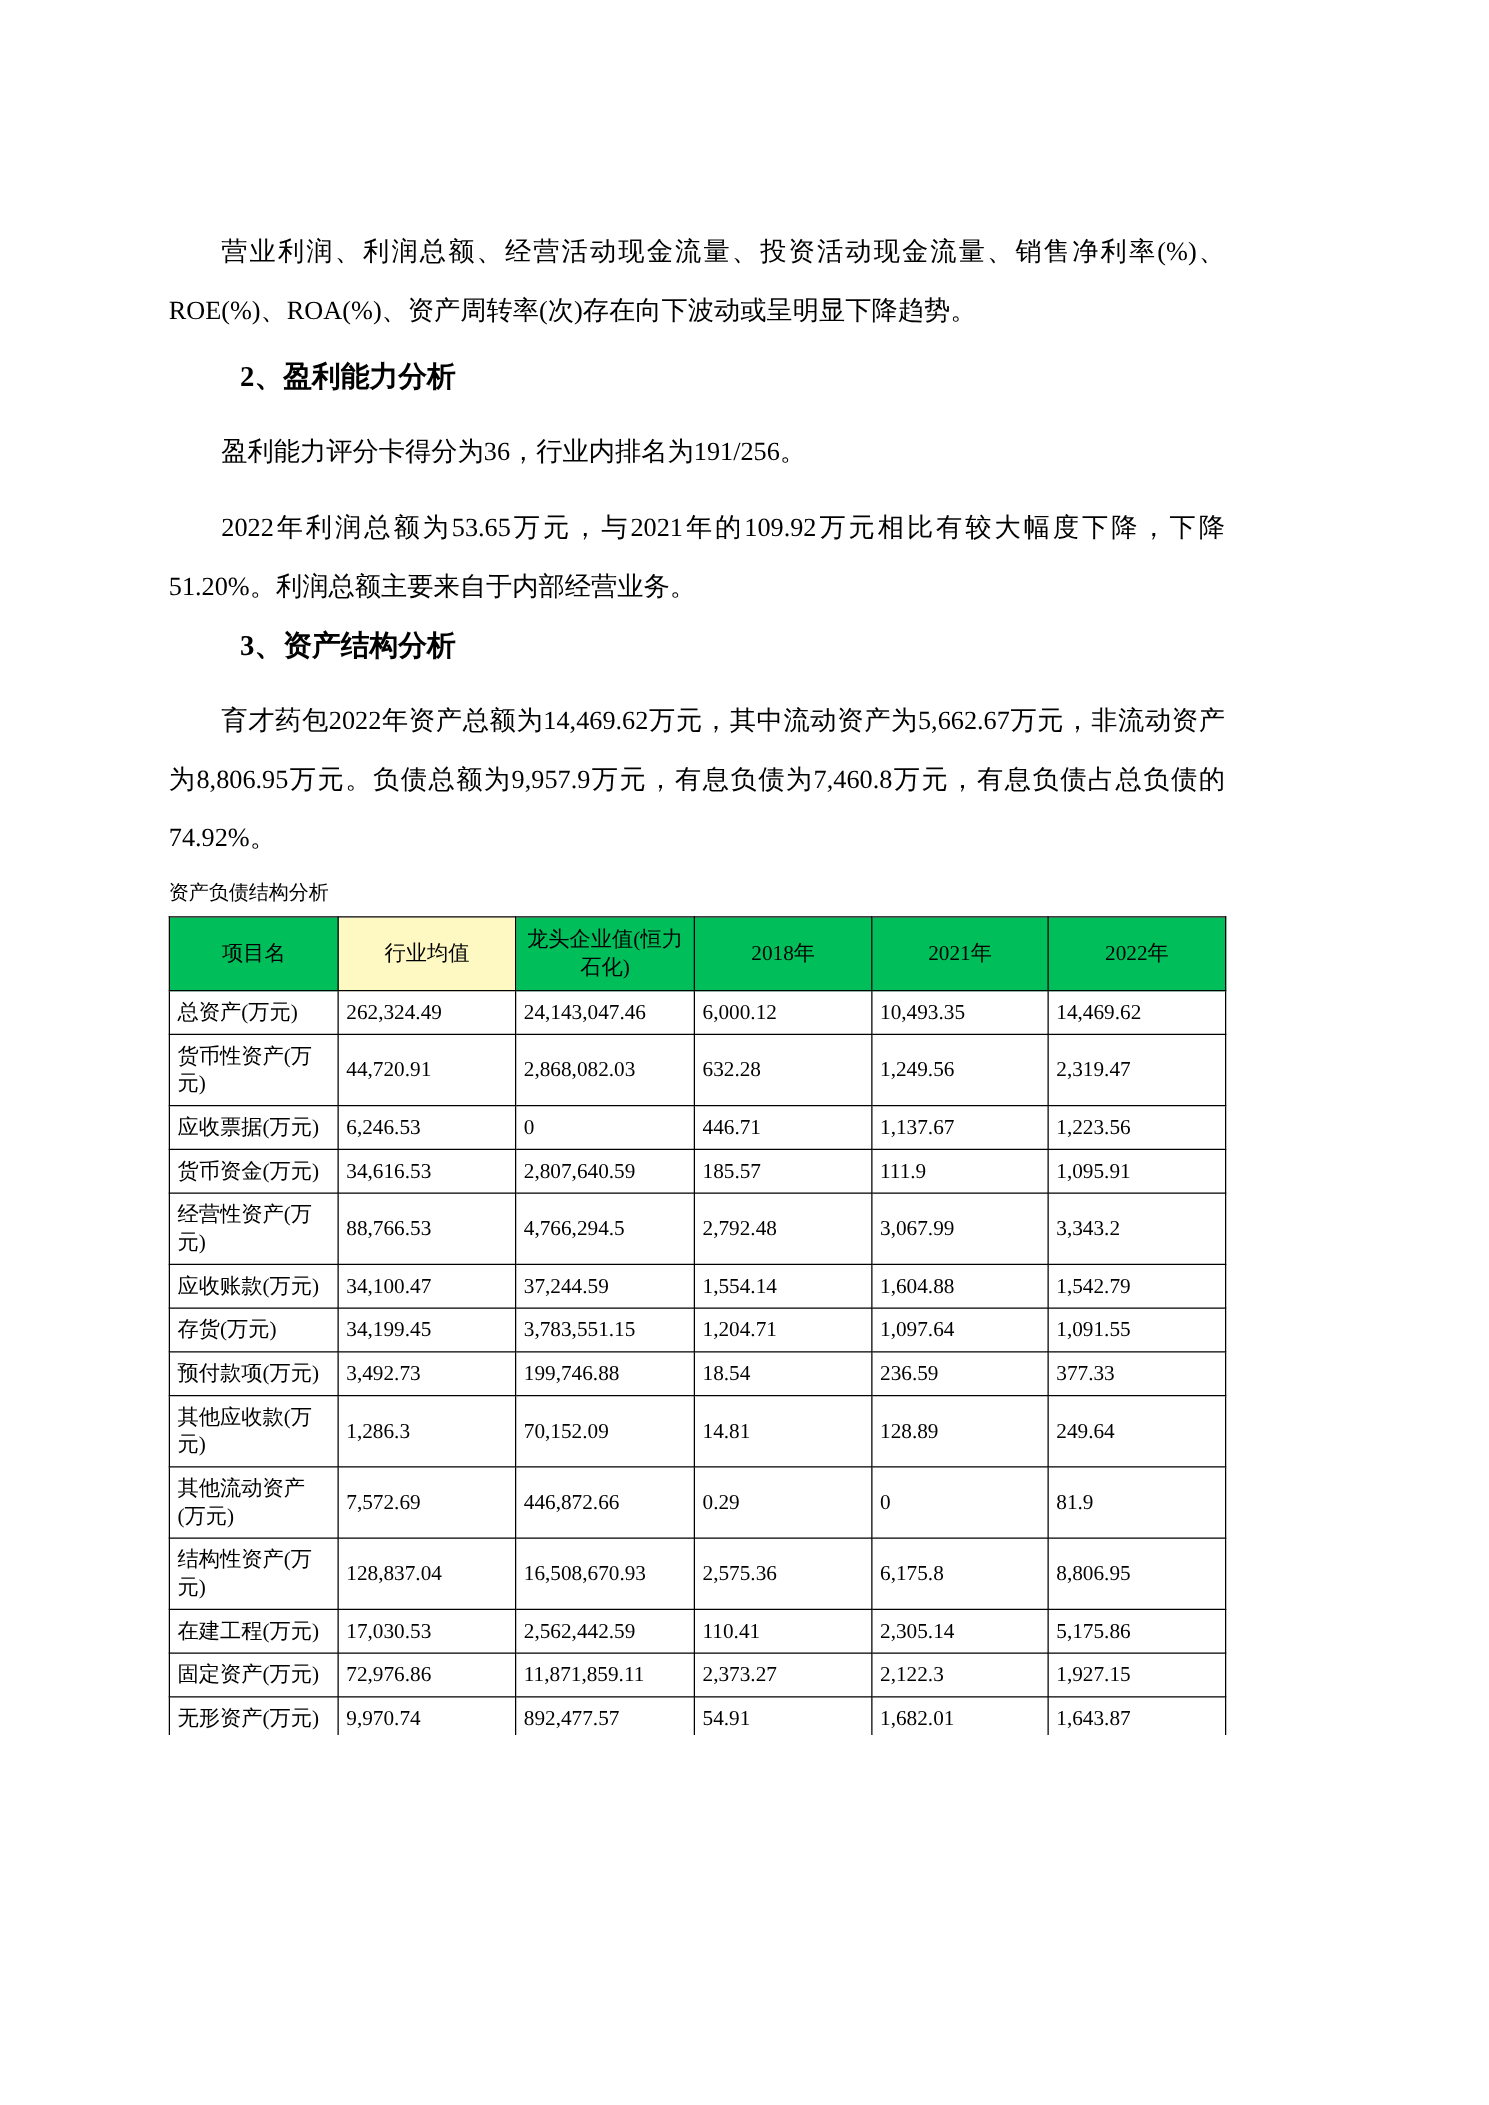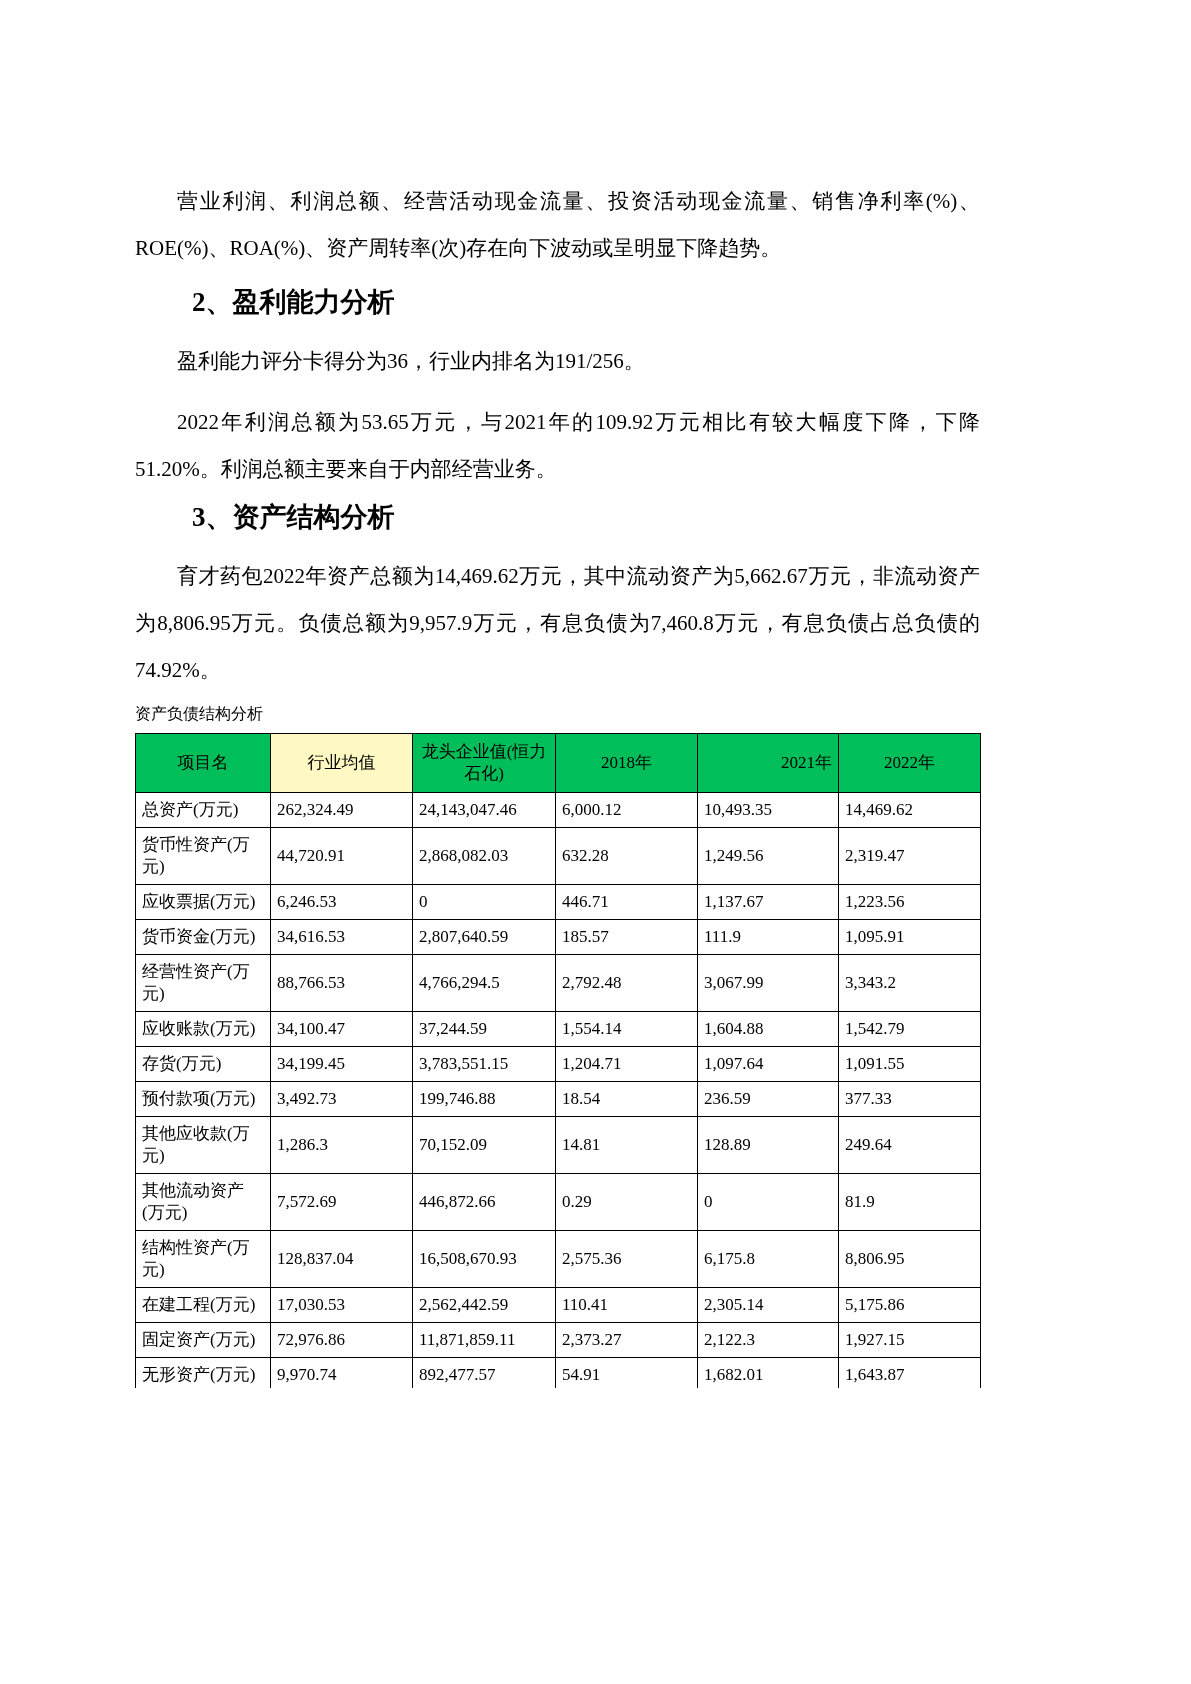--- a/index.html
+++ b/index.html
@@ -15,21 +15,21 @@
   }
   .body-text {
     font-size: 21px;
     line-height: 47px;
     text-align: justify;
     text-indent: 2em;
     margin: 0 0 14px 0;
   }
   .body-text.tight { margin-bottom: 8px; }
   .section-heading {
-    font-size: 27px;
+    font-size: 23px;
     font-weight: bold;
     line-height: 32px;
     margin: 6px 0 20px 57px;
   }
   .table-title {
     font-size: 16px;
     text-align: left;
     margin: 10px 0 8px 0;
   }
   table.assets {
@@ -90,21 +90,21 @@
       <col style="width:142px">
       <col style="width:141px">
       <col style="width:142px">
     </colgroup>
     <thead>
       <tr>
         <th style="background: rgb(0, 190, 90);">项目名</th>
         <th style="background: #fef9c3;">行业均值</th>
         <th style="background: rgb(0, 190, 90); font-family: Liberation Serif, serif;">龙头企业值(恒力石化)</th>
         <th style="background: rgb(0, 190, 90);">2018年</th>
-        <th style="background: rgb(0, 190, 90); text-align: right;">2021年</th>
+        <th style="background: rgb(0, 190, 90);">2021年</th>
         <th style="background: rgb(0, 190, 90);">2022年</th>
       </tr>
     </thead>
     <tbody>
         <tr>
           <td>总资产(万元)</td>
           <td>262,324.49</td>
           <td>24,143,047.46</td>
           <td>6,000.12</td>
           <td>10,493.35</td>

